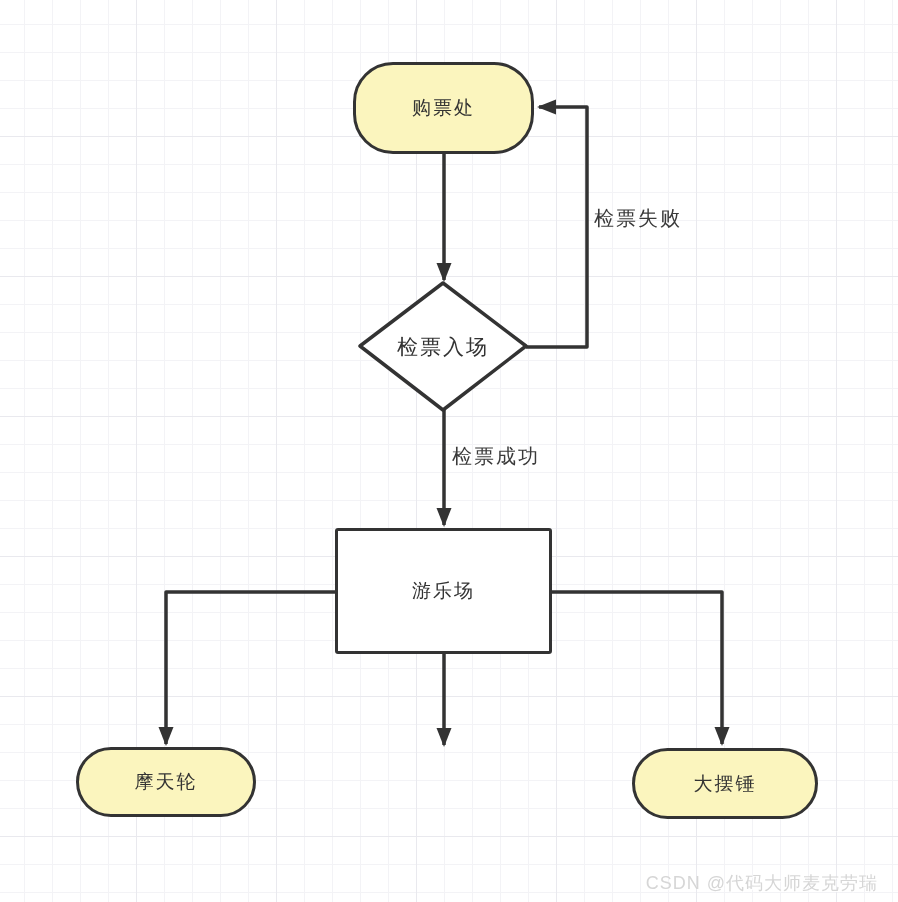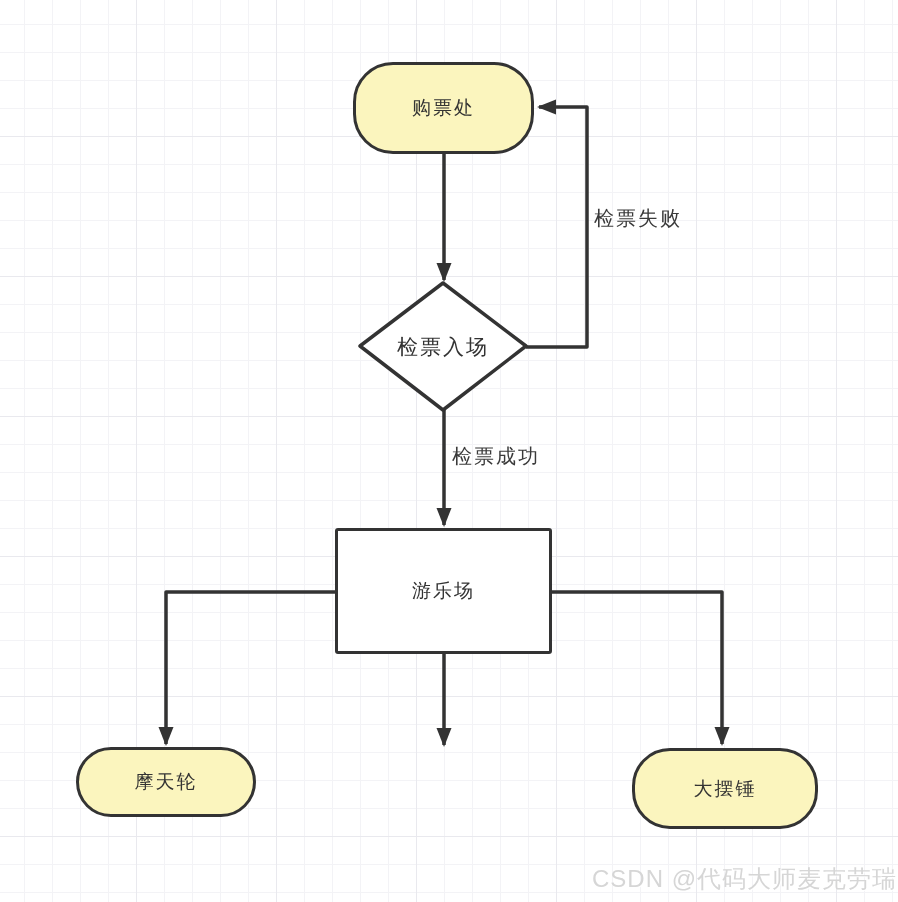--- a/index.html
+++ b/index.html
@@ -56,34 +56,34 @@
     position: absolute;
     font-size: 20px;
     letter-spacing: 2px;
     color: #3a3a3a;
     white-space: nowrap;
   }
   .edge-label.fail    { left: 594px; top: 205px; }
   .edge-label.success { left: 452px; top: 443px; }
   .watermark {
     position: absolute;
-    right: 1px;
+    right: 20px;
     bottom: 7px;
-    font-size: 24px;
+    font-size: 18px;
     letter-spacing: 1px;
     color: #d6d6d6;
     text-shadow: 1px 1px 0 rgba(255,255,255,0.9);
     white-space: nowrap;
   }
   
   .n-ticket-office  { left: 353px; top: 62px;  width: 181px; height: 92px; }
   .n-playground     { left: 335px; top: 528px; width: 217px; height: 126px; font-family: Liberation Mono, monospace; }
   .n-ferris-wheel   { left: 76px;  top: 747px; width: 180px; height: 70px; border-radius: 38px; }
   .n-roller-coaster { left: 355px; top: 748px; width: 181px; height: 89px; border-radius: 38px; }
-  .n-pendulum       { left: 632px; top: 748px; width: 186px; height: 81px; border-radius: 38px; }
+  .n-pendulum       { left: 632px; top: 748px; width: 186px; height: 71px; border-radius: 38px; }
 </style>
 </head>
 <body>
 
 <div class="canvas">
 
   <svg class="edges-layer" viewBox="0 0 898 902" xmlns="http://www.w3.org/2000/svg">
     <defs>
       <marker id="arrow" markerUnits="userSpaceOnUse" markerWidth="22" markerHeight="18" refX="17" refY="7.5" orient="auto">
         <path d="M0,0 L19,7.5 L0,15 Z" fill="#333333"></path>

